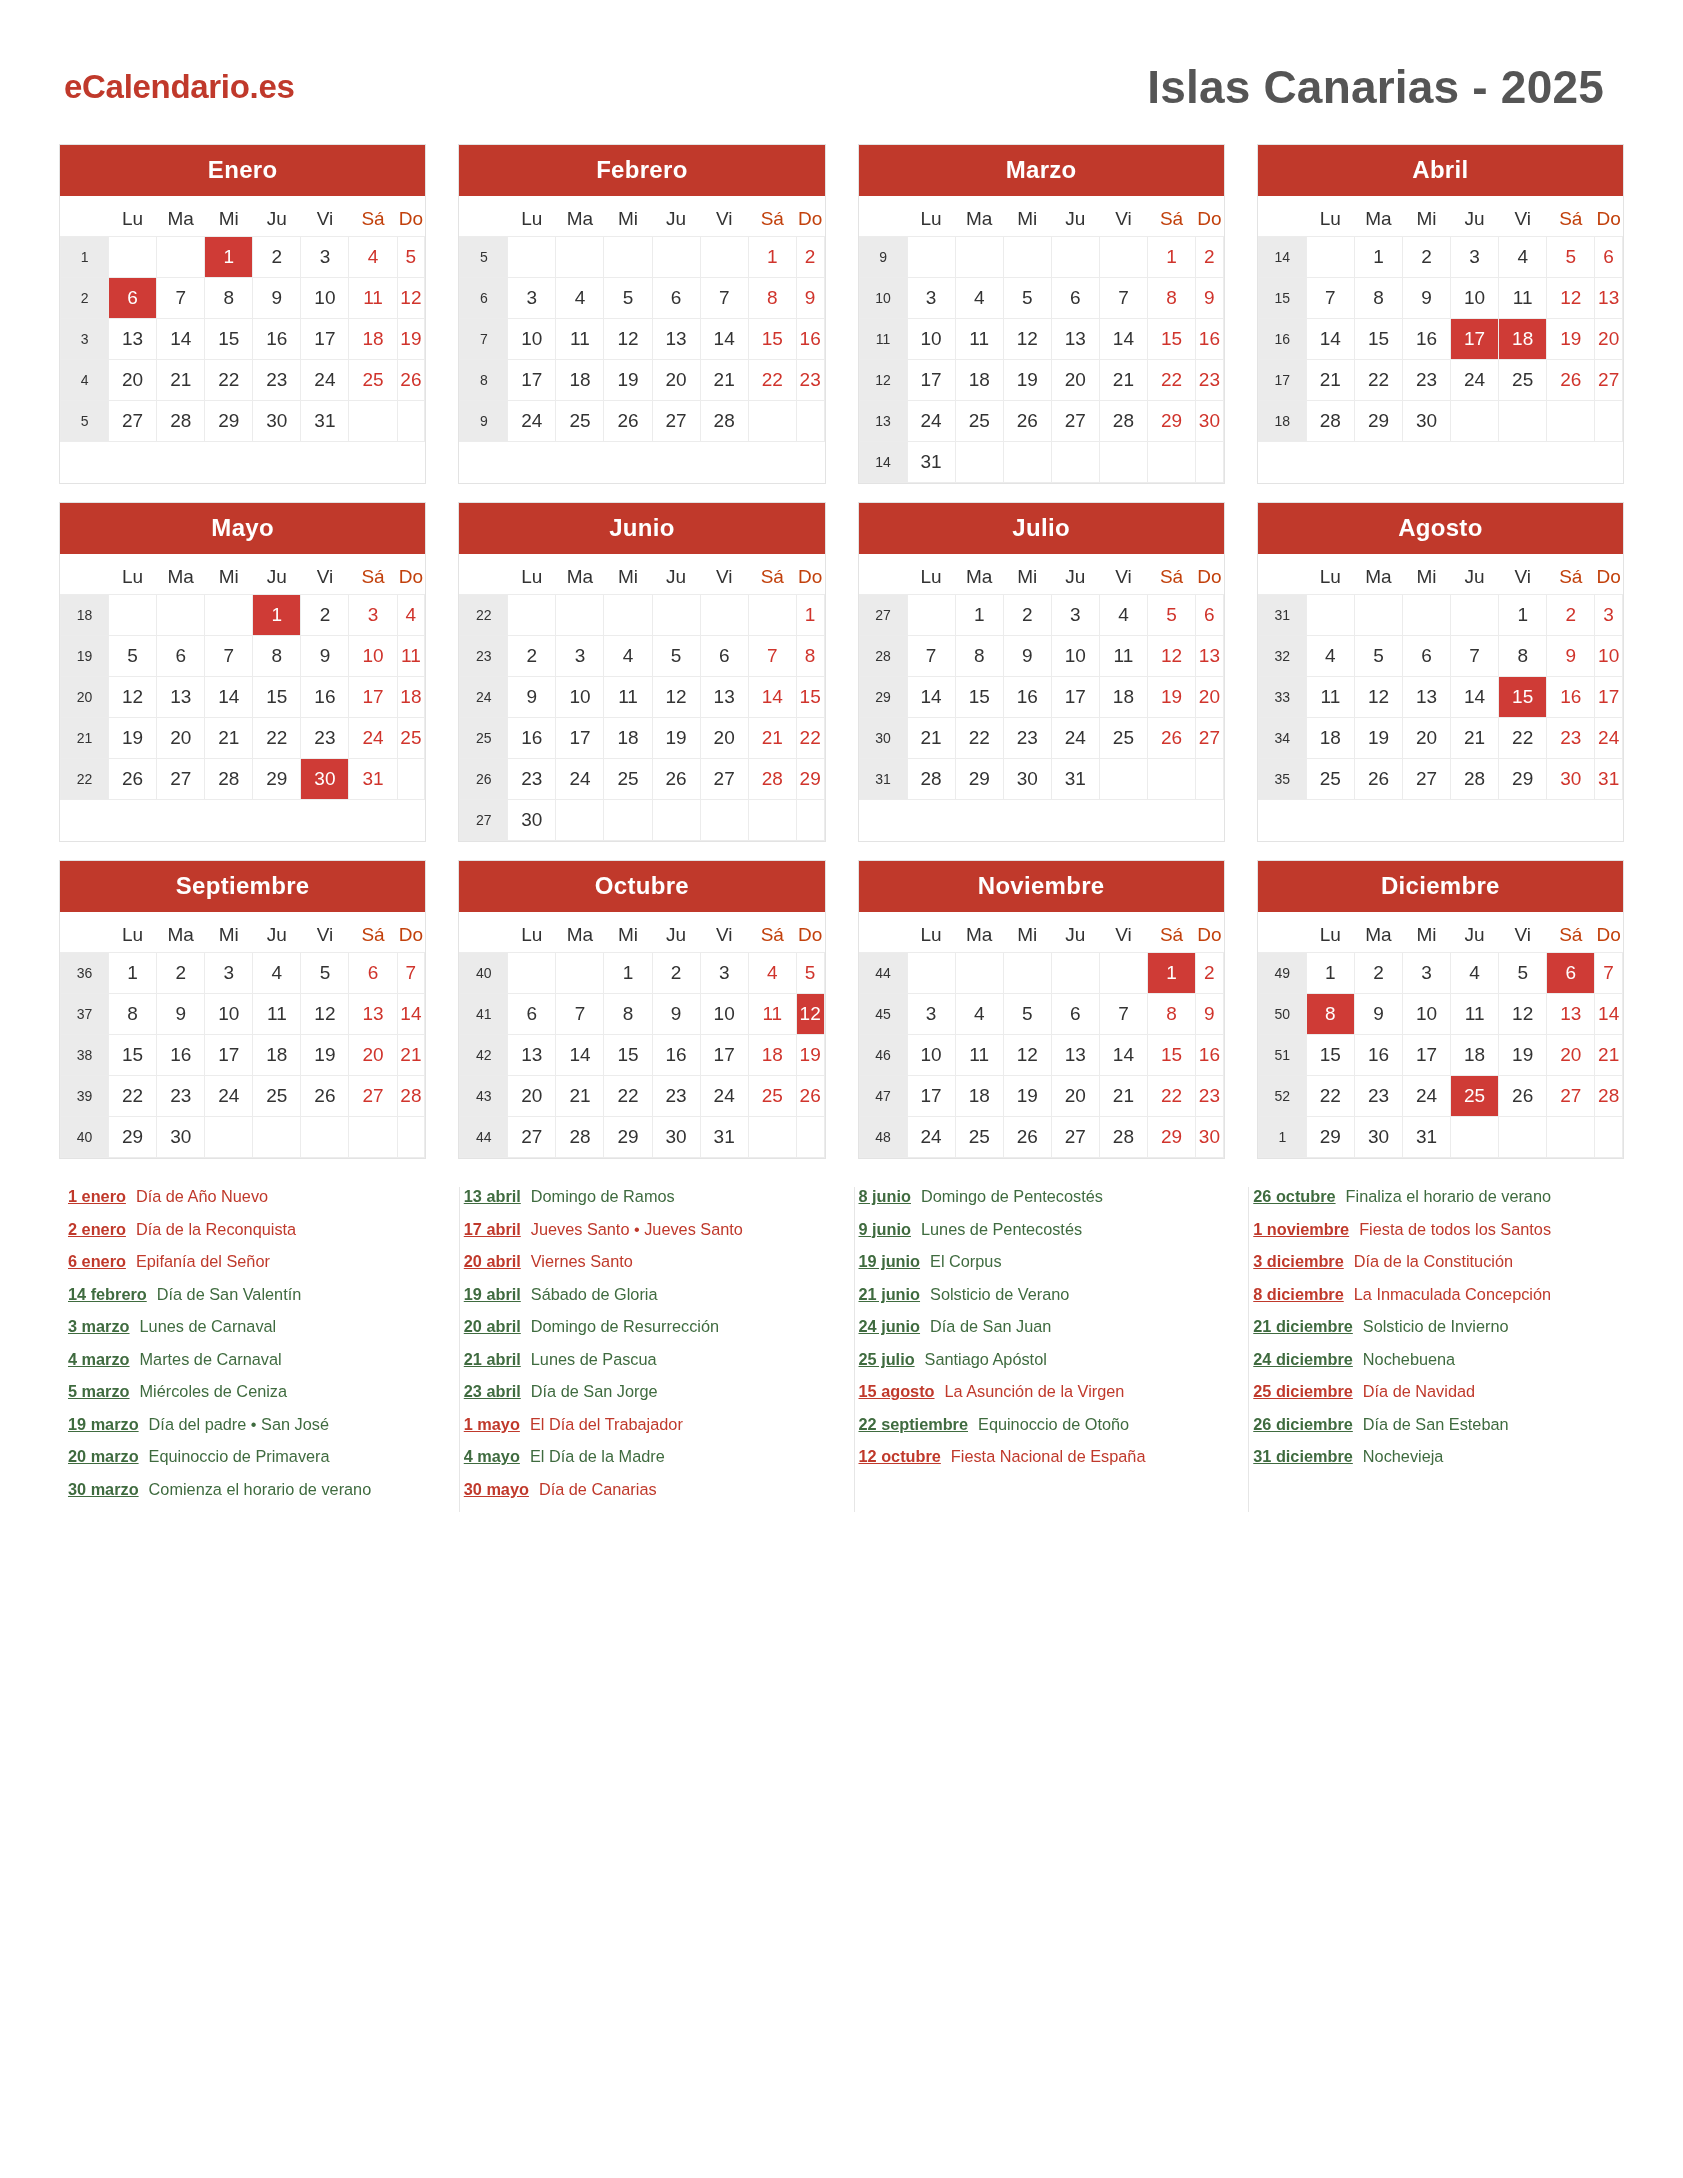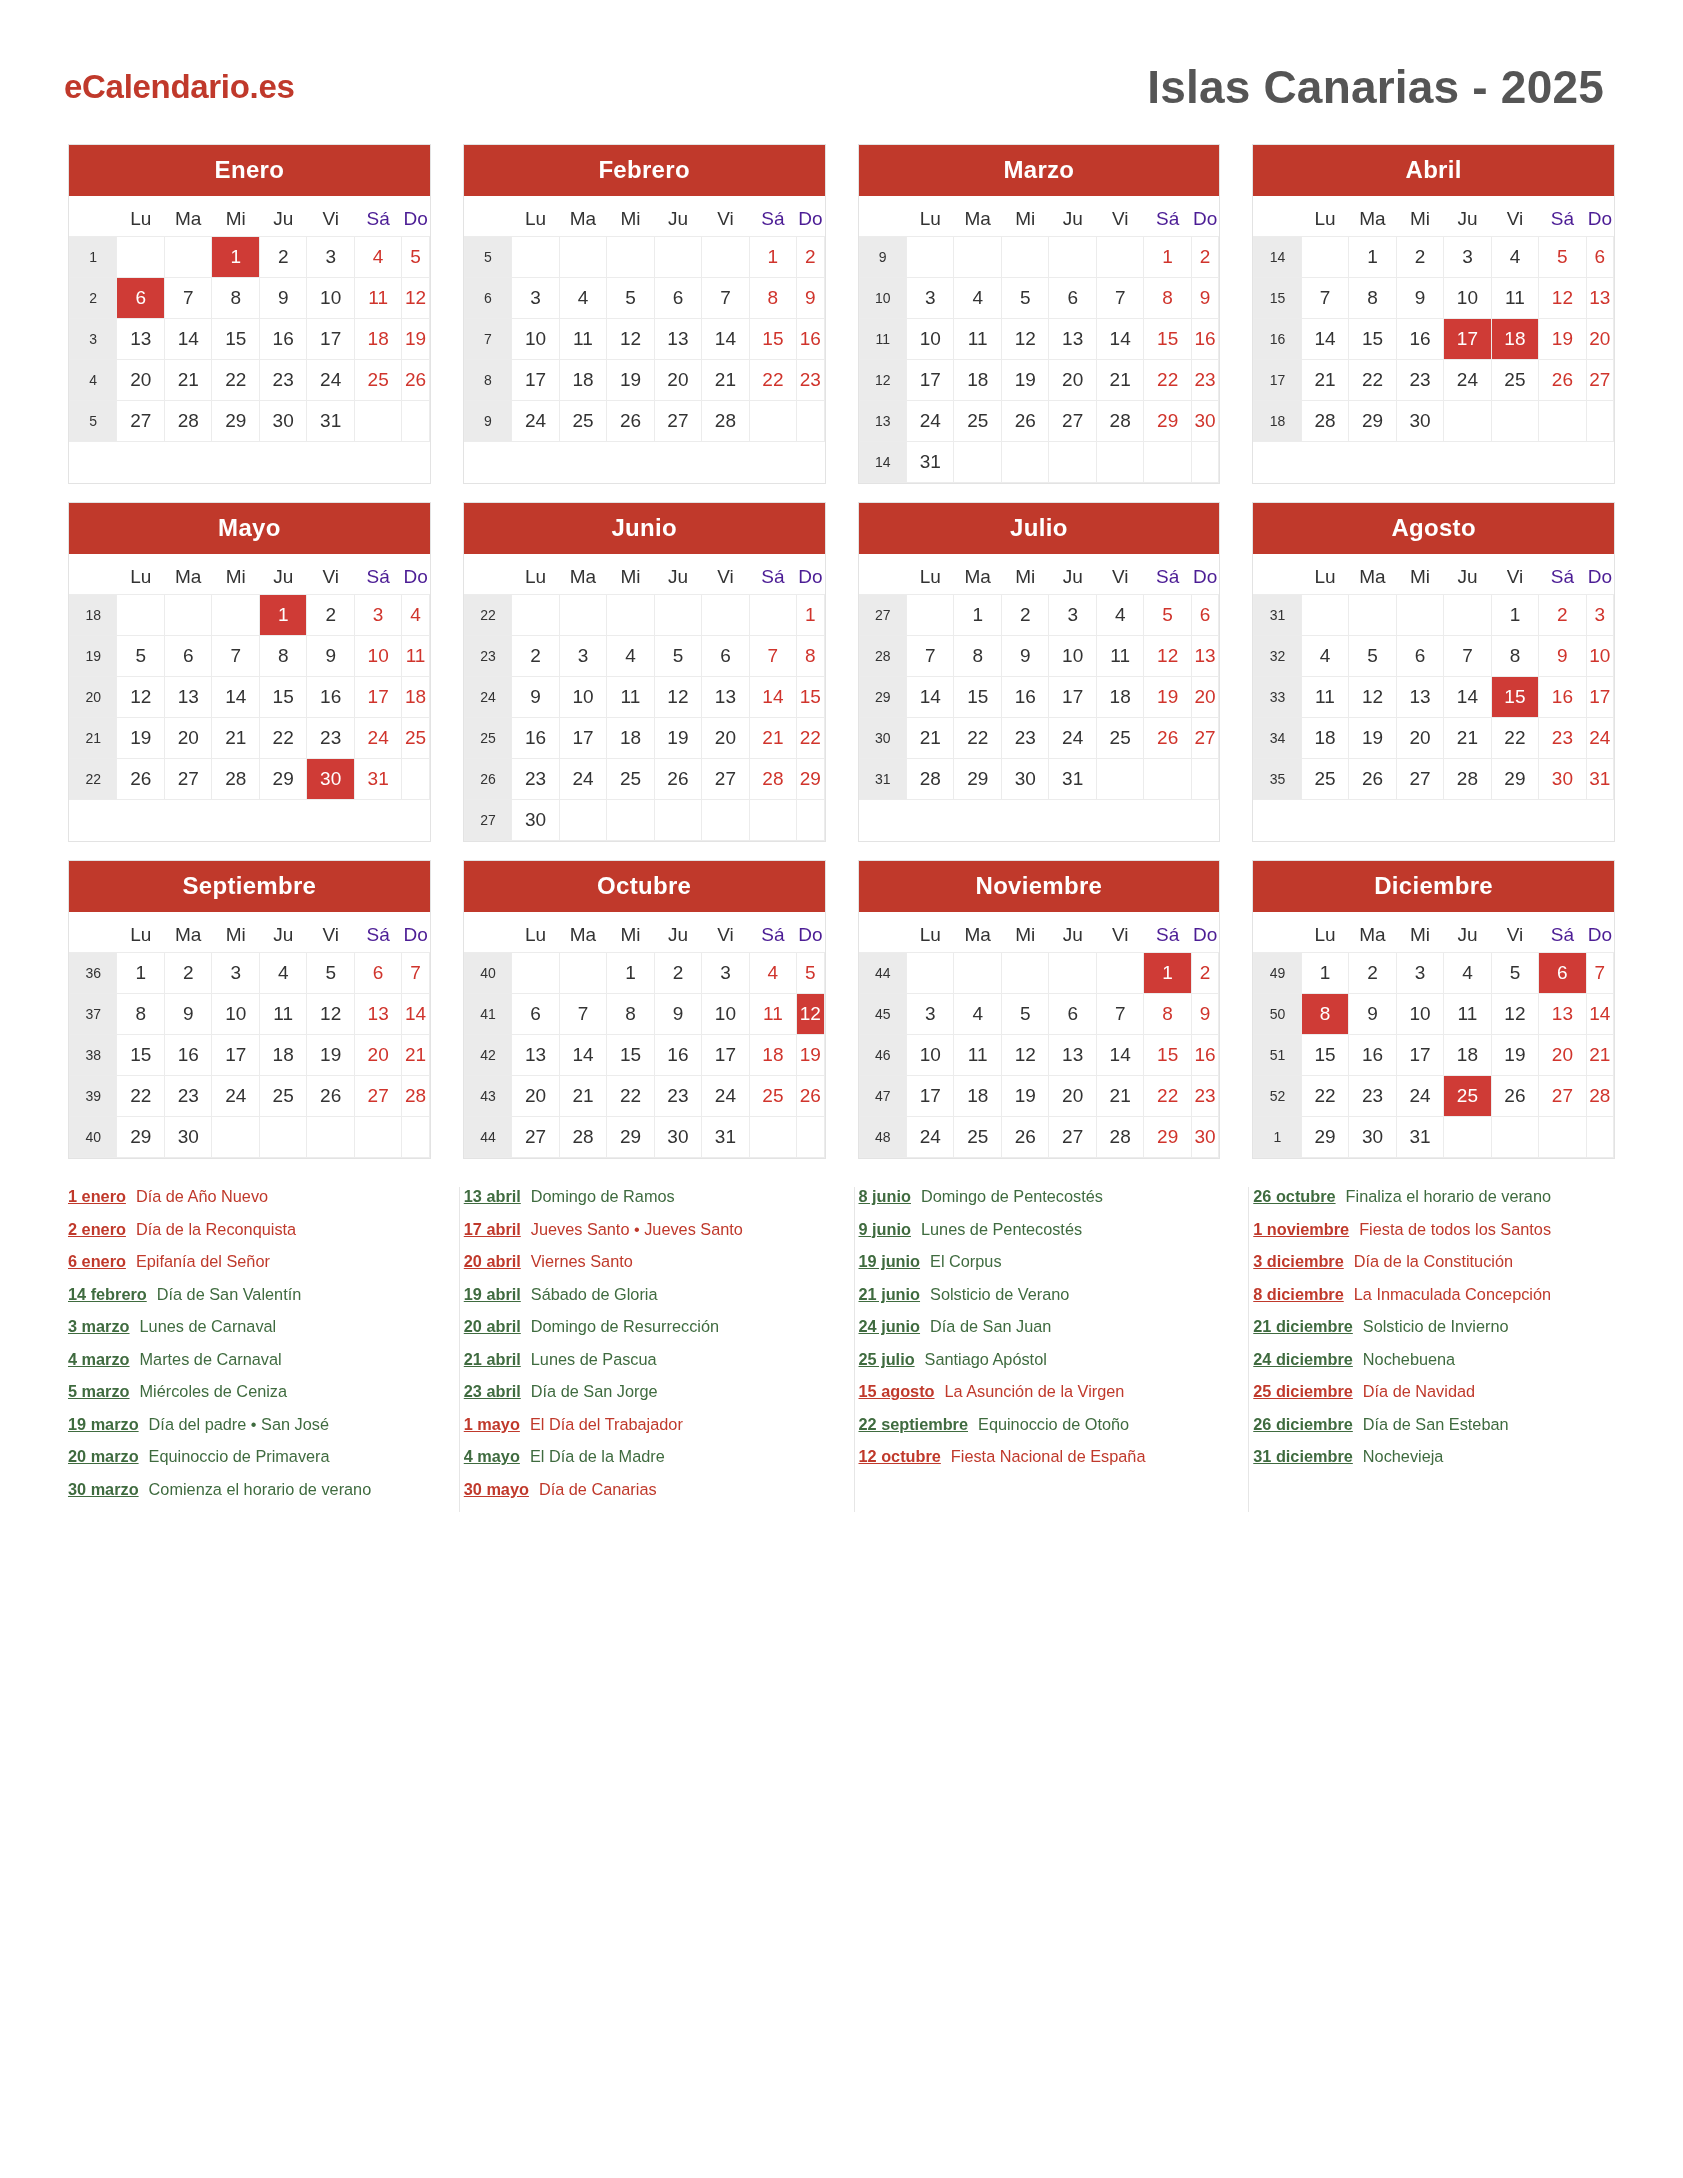--- a/index.html
+++ b/index.html
@@ -24,21 +24,21 @@
     font-size:33px;font-weight:bold;color:#c0392b;letter-spacing:-0.3px;
   }
   .page-title{
     font-size:46px;font-weight:bold;color:#555;letter-spacing:0.2px;
   }
   
   .months{
     display:grid;
     grid-template-columns:repeat(4,1fr);
     gap:18px 32px;
-    margin:0 9px;
+    margin:0 0;
   }
   .month{
     border:1px solid #e3e3e3;
     background:#fff;
   }
   .month-name{
     background:#c0392b;color:#fff;text-align:center;
     font-size:24px;font-weight:bold;padding:11px 0 12px 0;
     letter-spacing:0.3px;
   }
@@ -55,21 +55,21 @@
     color:#333;
   }
   table.cal th{
     border:none;
     height:34px;
     padding-top:6px;
     font-weight:normal;
     font-size:19px;
     color:#333;
   }
-  table.cal th.we{color:#4c1d95;}
+  table.cal th.we{color:#c2410c;}
   table.cal td.we{color:#d0342c;}
   table.cal td.hol{background:#cf3b36;color:#fff;font-weight:normal;}
   table.cal td.empty{border:1px solid #ececec;}
   td.wk,th.wk{
     background:#ebebeb;color:#8c8c8c;font-size:14px;width:7%;
     border:1px solid #e3e3e3;
   }
   th.wk{background:transparent;border:none;}
   
   .legend{

